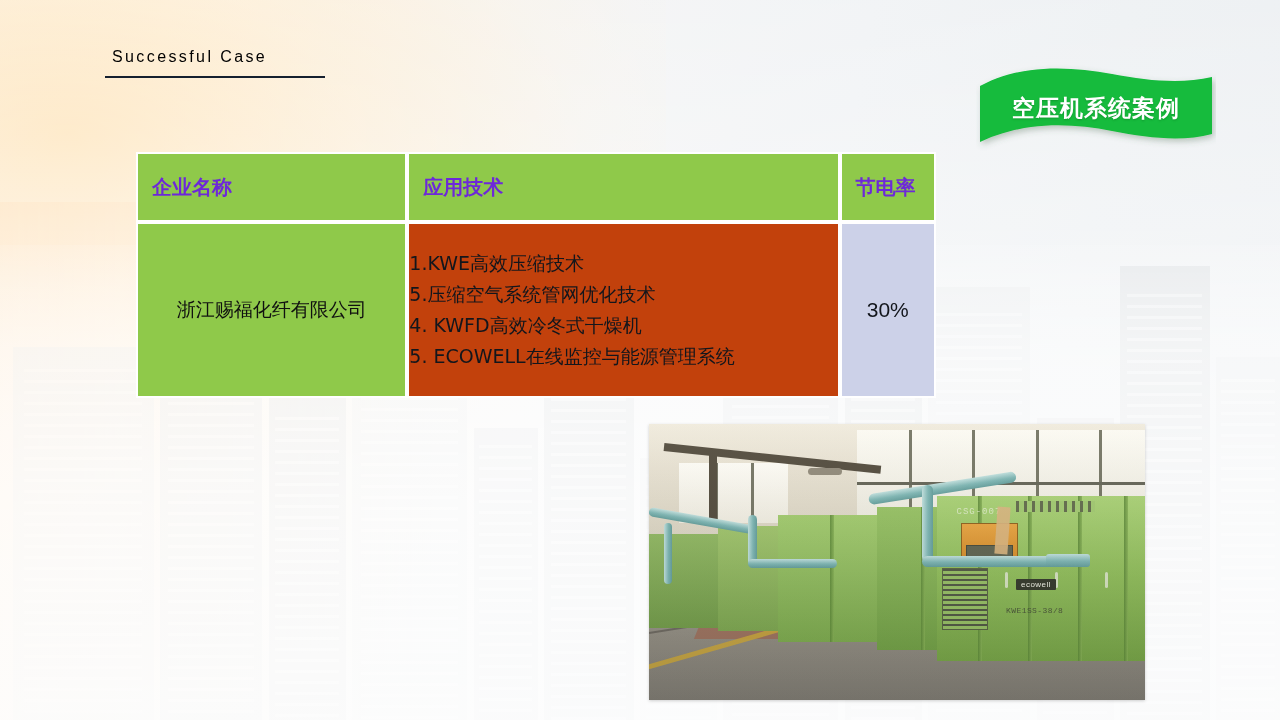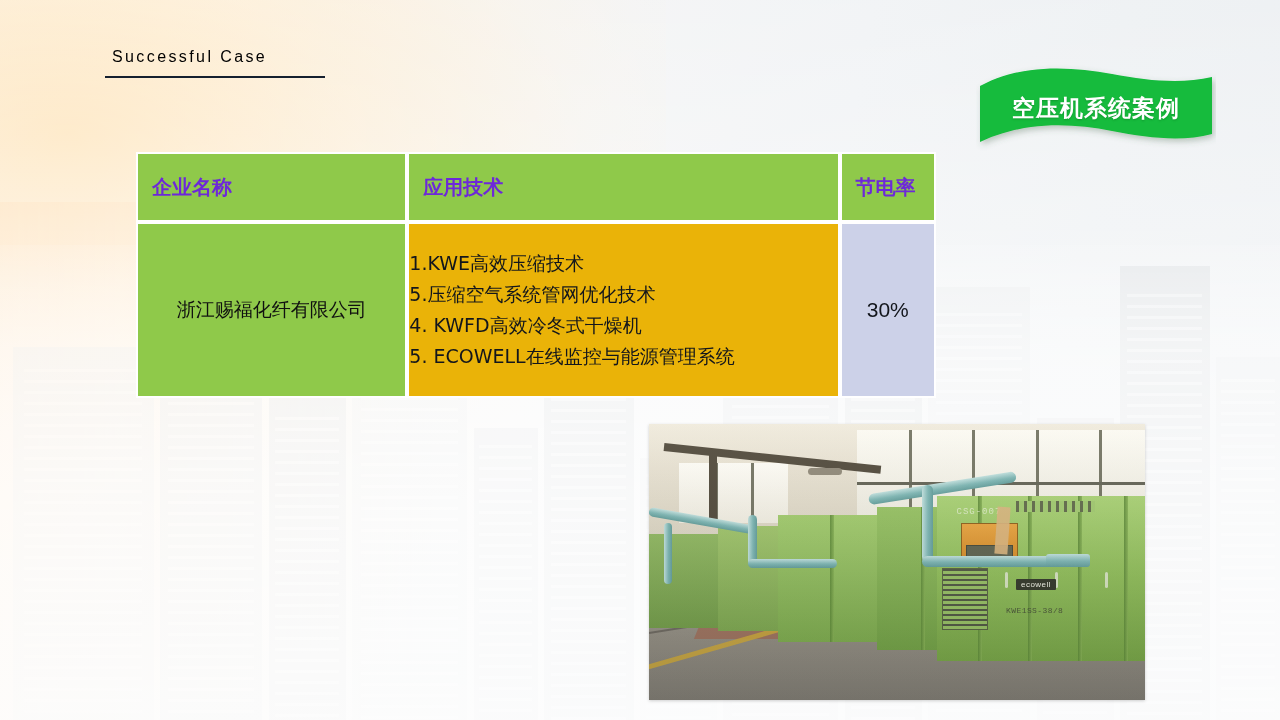--- a/index.html
+++ b/index.html
@@ -98,21 +98,21 @@
   .c1{width:270px;}
   .c2{width:430px;}
   .c3{width:96px;}
   #case-table tbody td{height:172px;}
   td.company{
     background:#8fc94a;text-align:center;
     font-size:19px;color:#101010;
     font-family:"DejaVu Sans","Liberation Sans",sans-serif;
   }
   td.tech{
-    background:#eab308;padding:10px 0 10px 14px;
+    background:#c2410c;padding:10px 0 10px 14px;
   }
   td.tech ul{list-style:none;margin:0;padding:0;}
   td.tech li{
     font-size:19px;color:#13161c;line-height:1.62;white-space:nowrap;
     font-family:"DejaVu Sans","Liberation Sans",sans-serif;
   }
   td.rate{
     background:#ccd1e8;text-align:center;
     font-size:21px;color:#13161c;
     font-family:"Liberation Sans",sans-serif;

